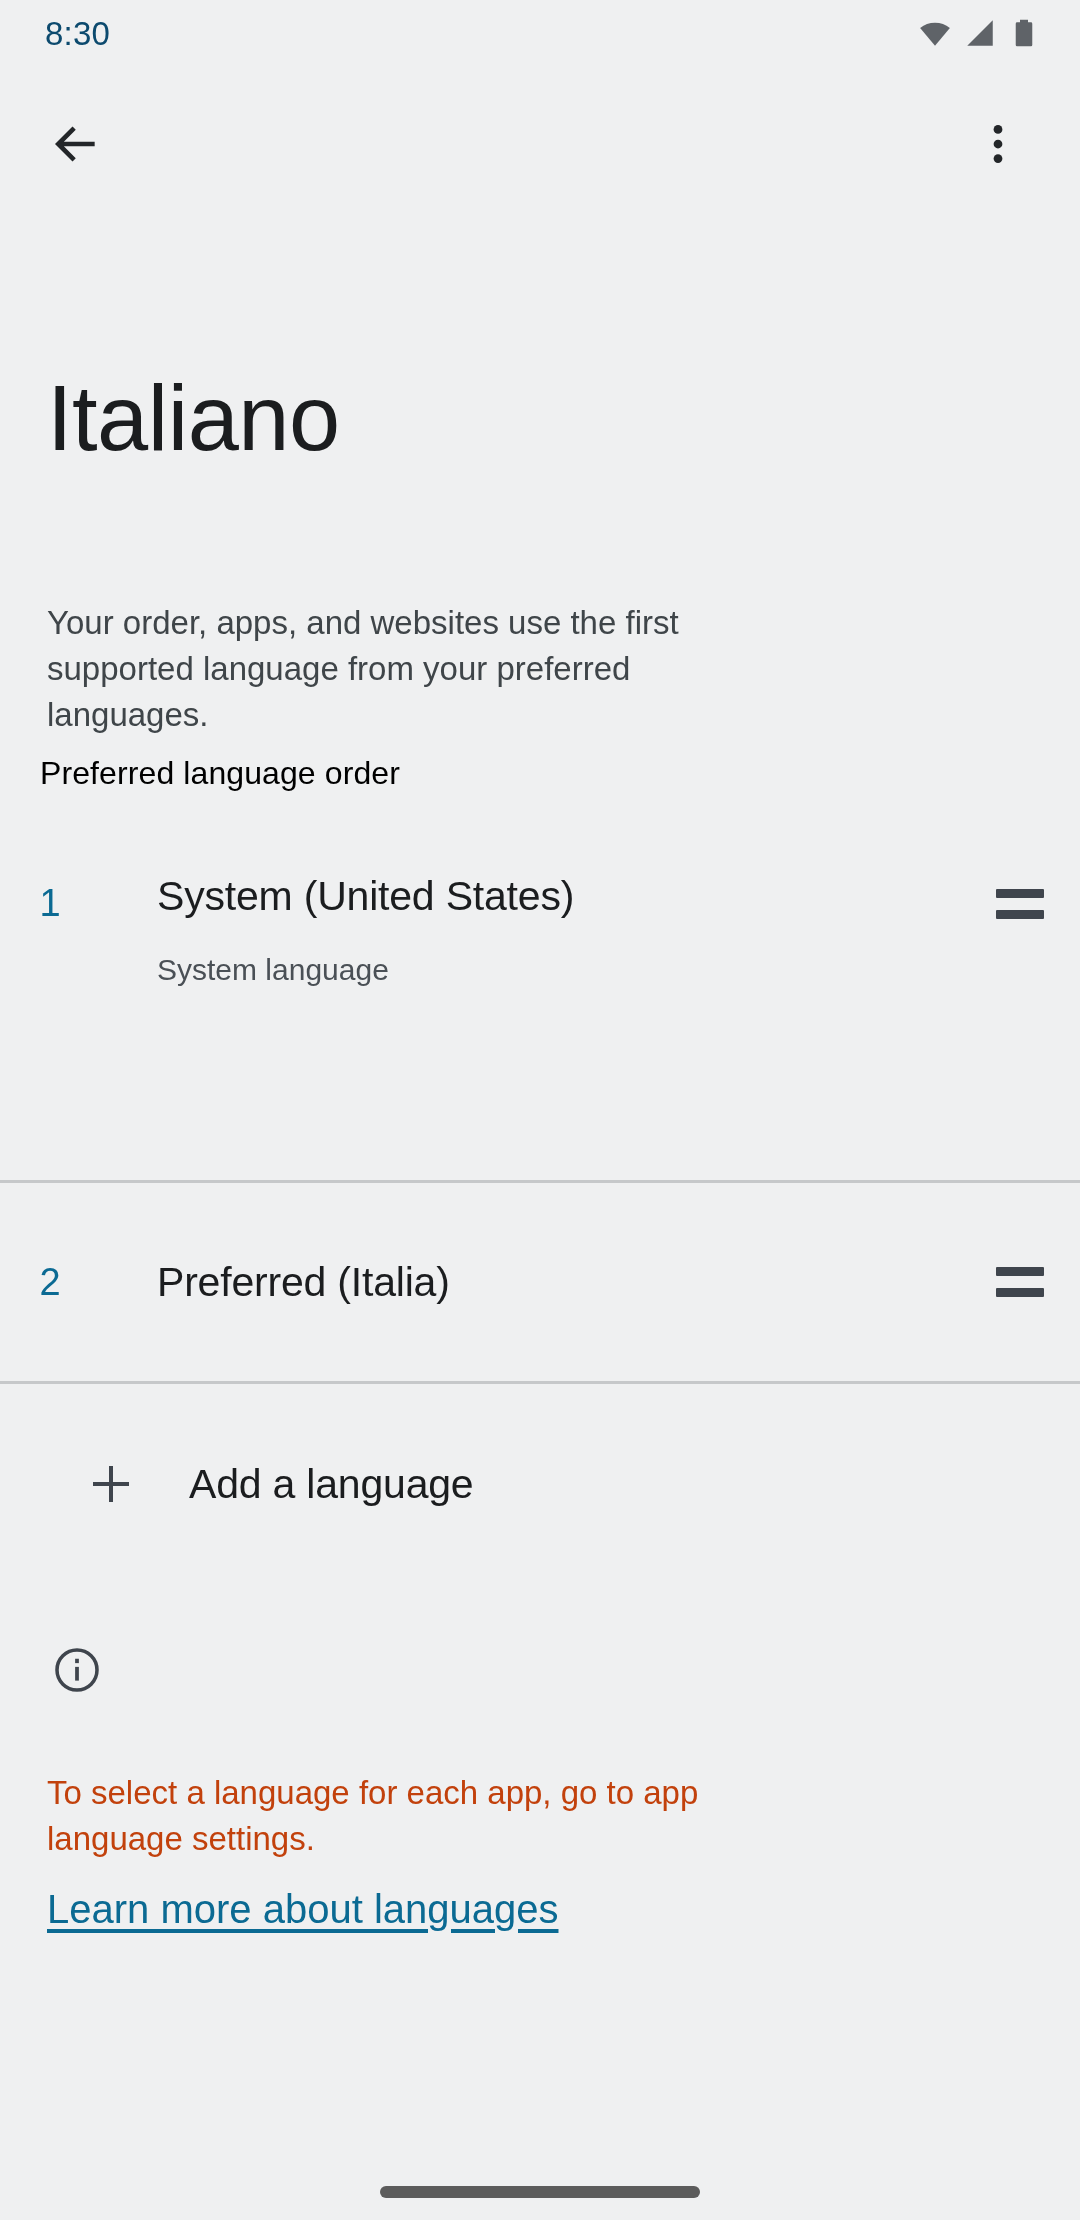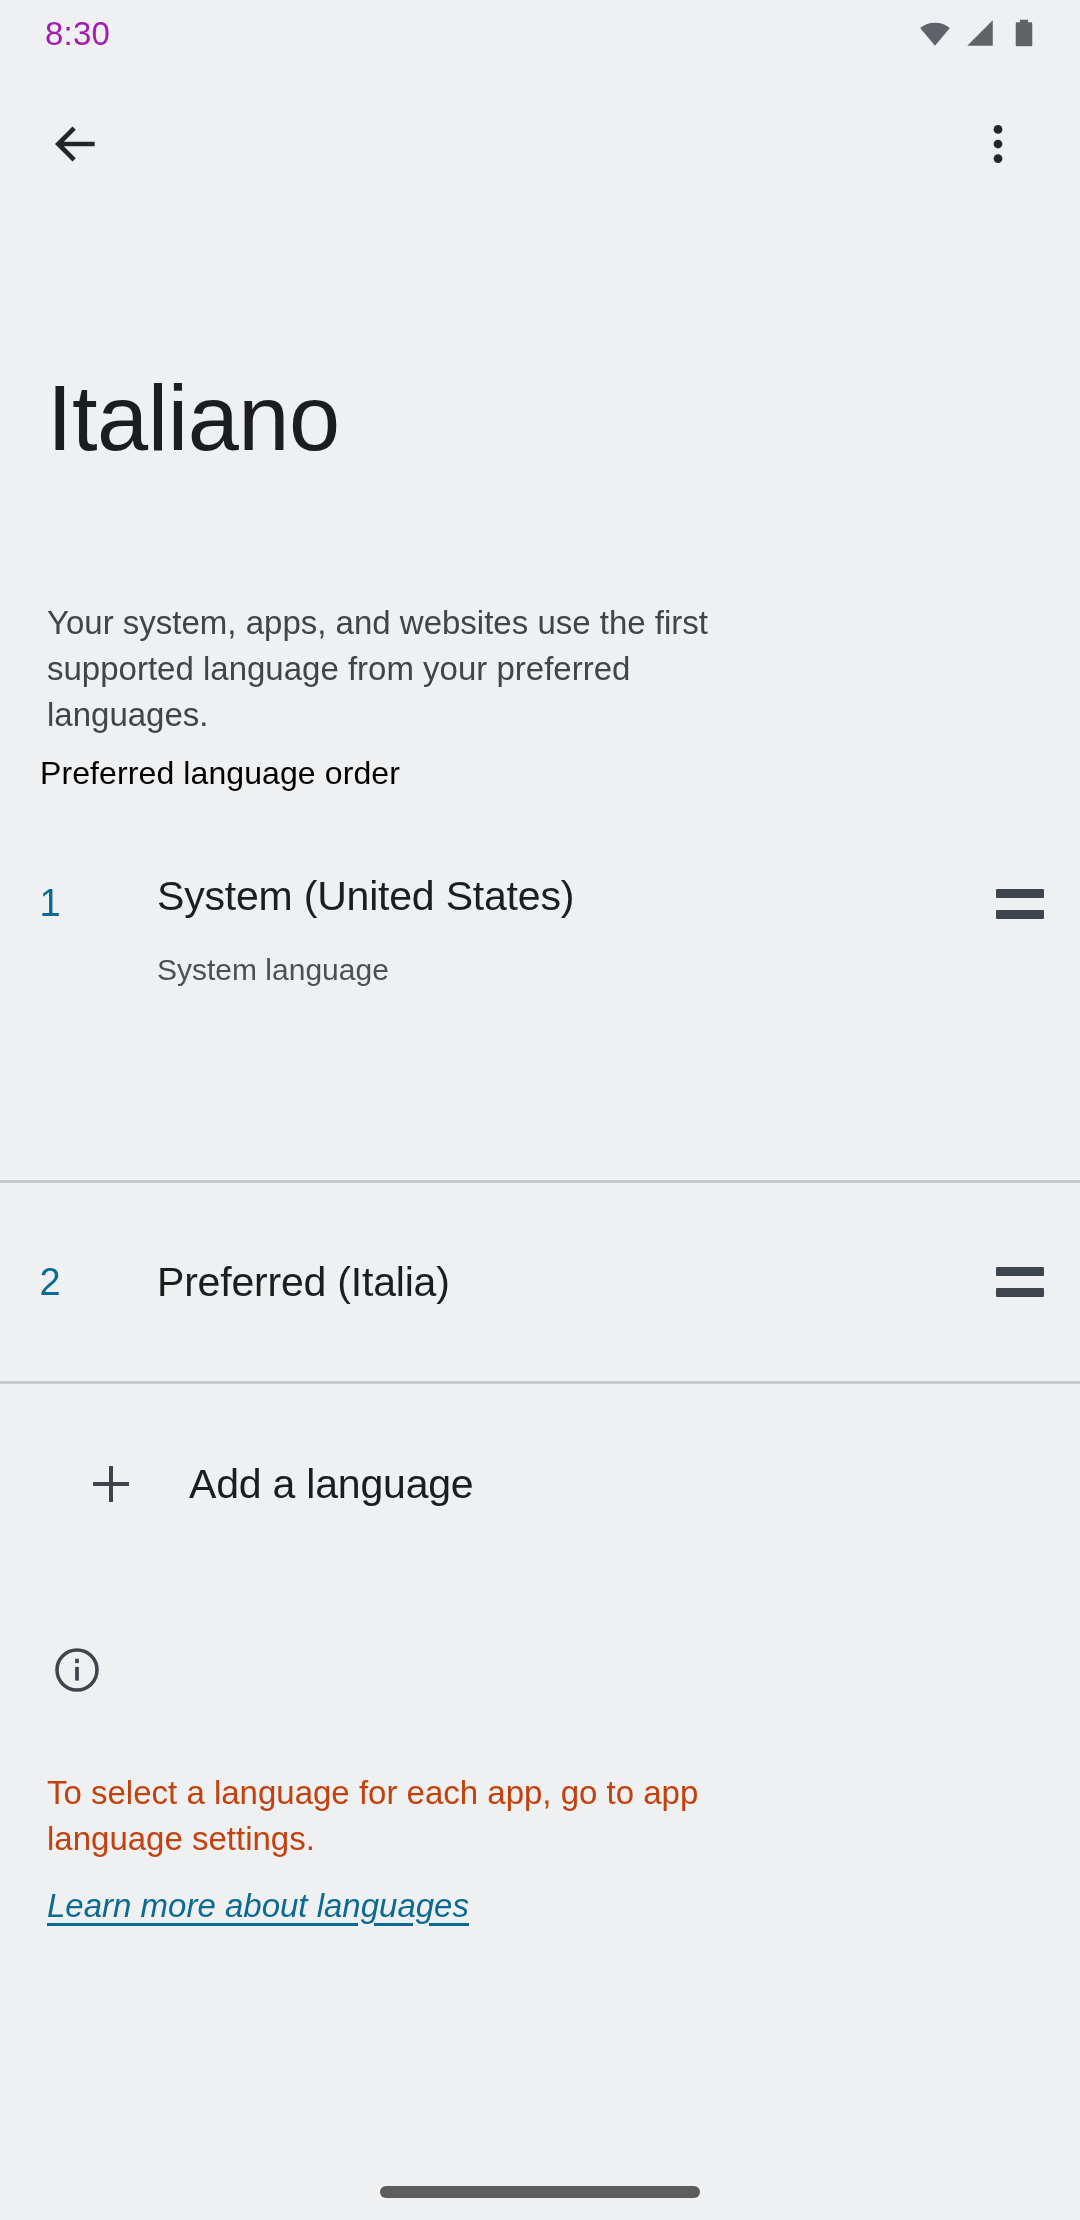--- a/index.html
+++ b/index.html
@@ -23,21 +23,21 @@
     top: 0; left: 0;
     width: 1080px;
     height: 66px;
     display: flex;
     align-items: center;
     justify-content: space-between;
     padding: 0 40px 0 45px;
   }
   .status-time {
     font-size: 33px;
-    color: #a21caf;
+    color: #0c4a6e;
     letter-spacing: 0.2px;
     line-height: 1;
   }
   .status-icons {
     display: flex;
     align-items: center;
     gap: 11px;
   }
   .status-icons svg { display: block; }
 
@@ -208,25 +208,24 @@
     left: 47px;
     width: 690px;
     font-size: 33px;
     line-height: 46px;
     color: #c2410c;
   }
   .footer-link {
     position: absolute;
     top: 1887px;
     left: 47px;
-    font-size: 33px;
+    font-size: 40px;
     color: #0b6a93;
     text-decoration: underline;
     text-underline-offset: 6px;
-    font-style: italic;
   }
 
   
   .gesture-bar {
     position: absolute;
     bottom: 22px;
     left: 50%;
     transform: translateX(-50%);
     width: 320px;
     height: 12px;
@@ -274,21 +273,21 @@
           <circle cx="12" cy="5" r="2.1" fill="#232629"></circle>
           <circle cx="12" cy="12" r="2.1" fill="#232629"></circle>
           <circle cx="12" cy="19" r="2.1" fill="#232629"></circle>
         </svg>
       </span>
     </div>
   </div>
 
   <h1 class="page-title">Italiano</h1>
 
-  <p class="page-desc">Your system, apps, and websites use the first supported language from your preferred languages.</p>
+  <p class="page-desc">Your order, apps, and websites use the first supported language from your preferred languages.</p>
 
   <div class="section-header">Preferred language order</div>
 
   <div class="lang-list">
 
     <div class="lang-row row-1">
       <div class="lang-index">1</div>
       <div class="lang-body">
         <div class="lang-name">System (United States)</div>
         <div class="lang-sub">System language</div>

